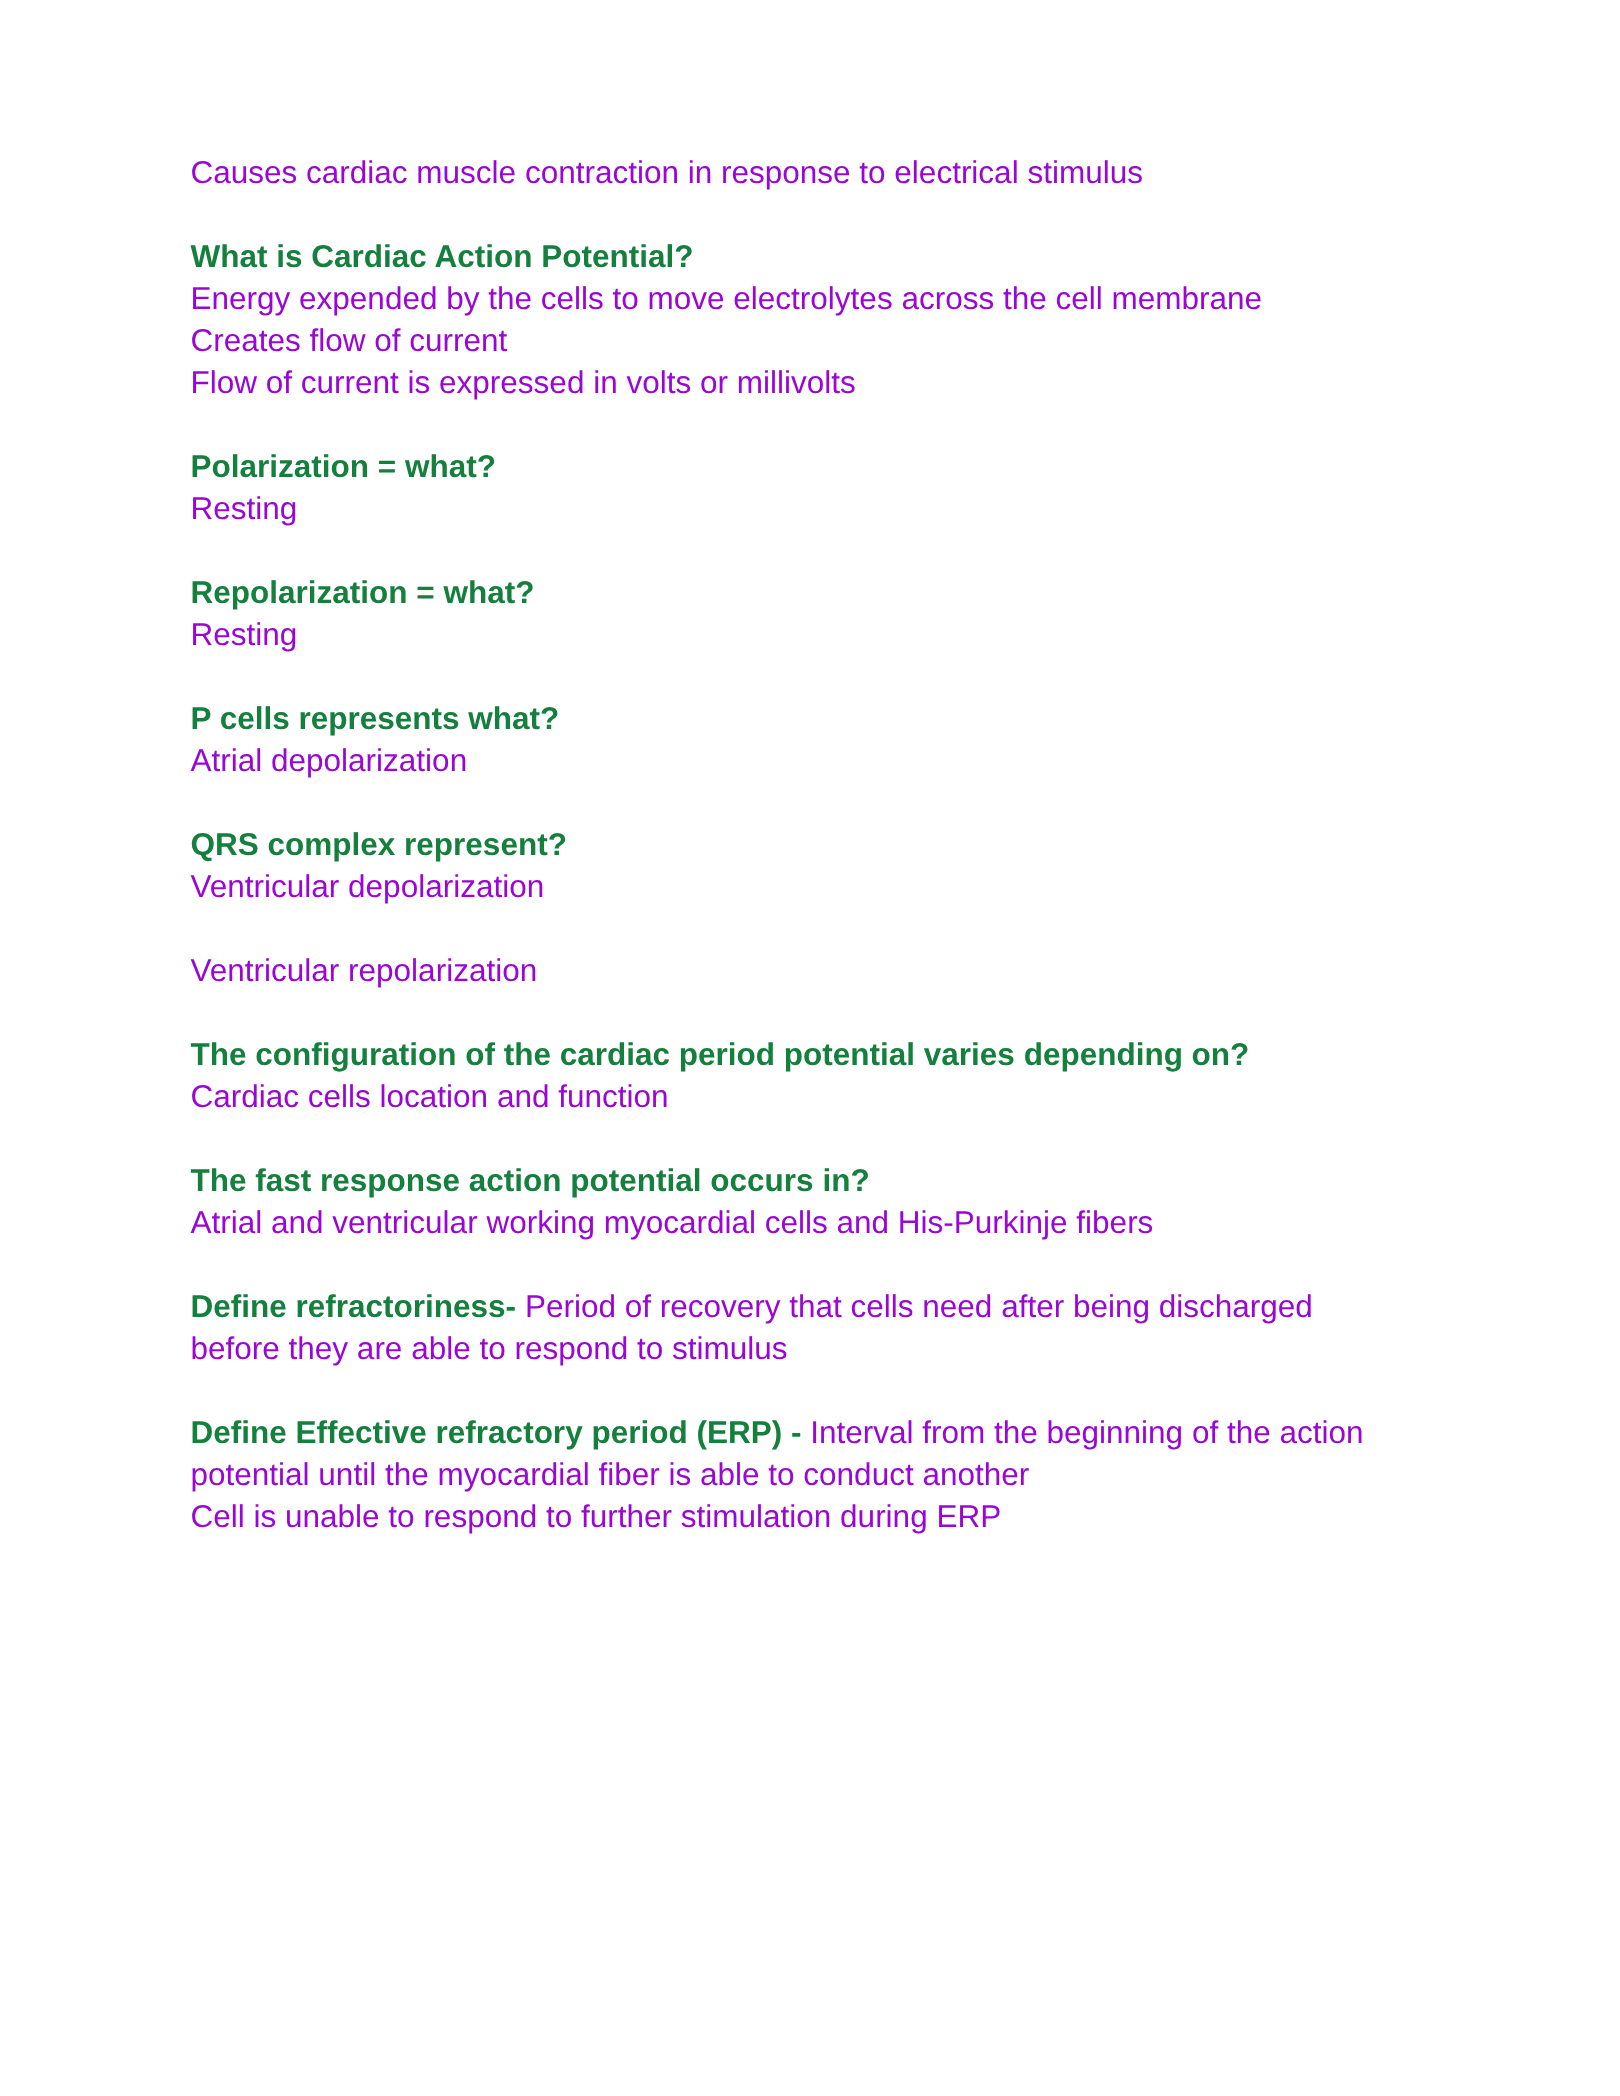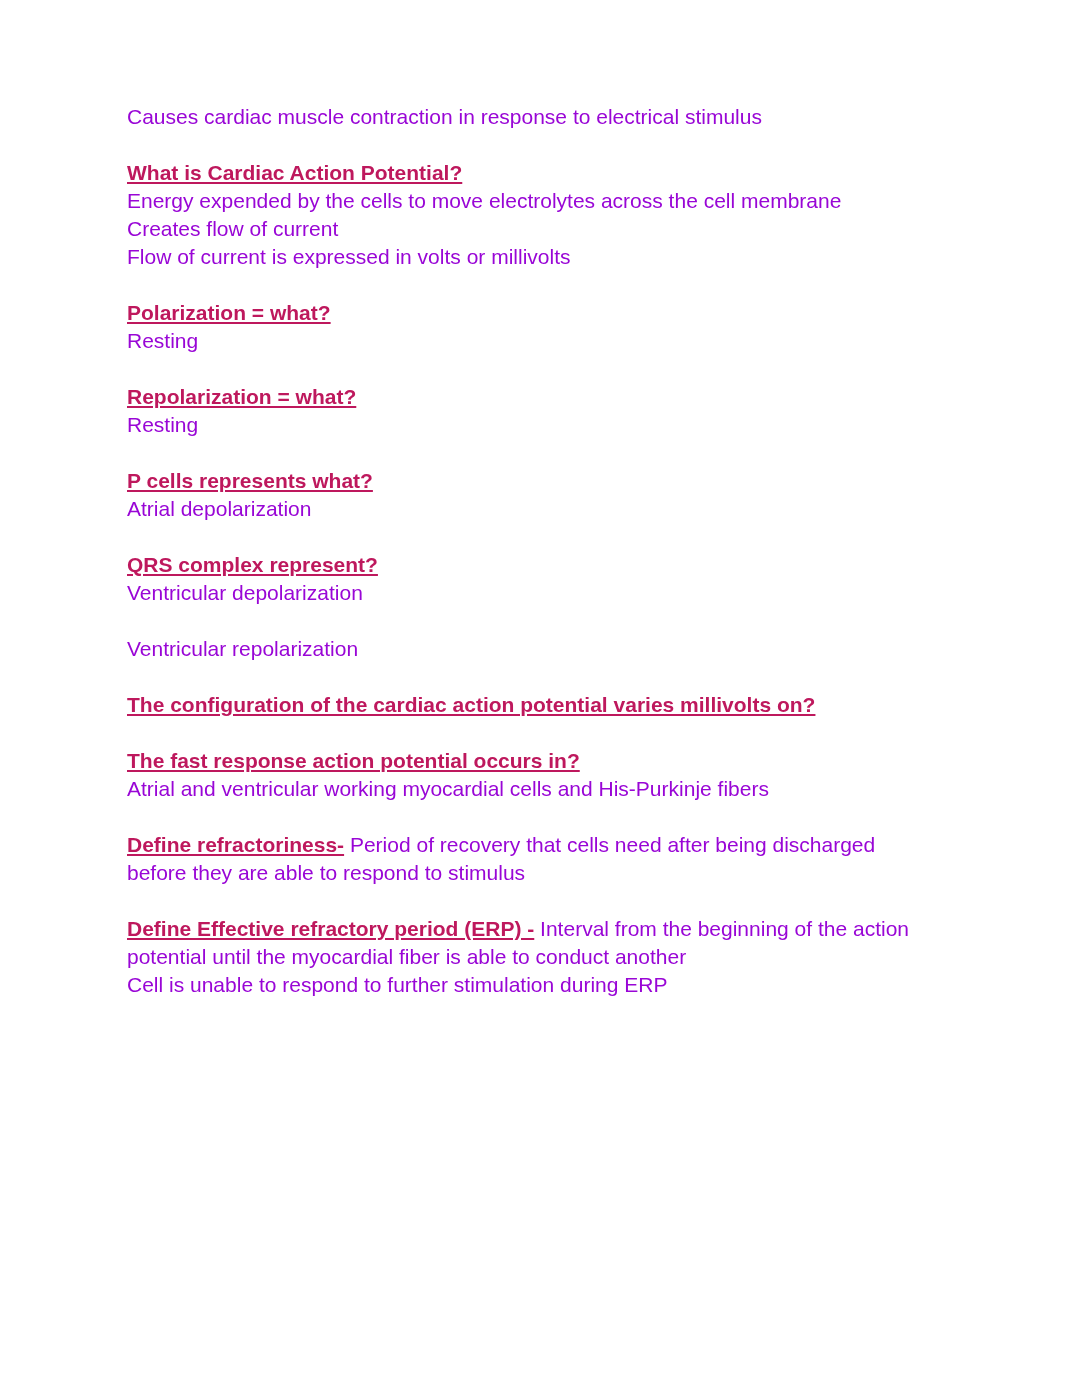--- a/index.html
+++ b/index.html
@@ -15,40 +15,38 @@
     overflow: hidden;
   }
   #doc-page {
     width: 1080px;
     height: 1397px;
     background: #ffffff;
     box-sizing: border-box;
   }
   #content {
     box-sizing: content-box;
-    padding-top: 79px;
+    padding-top: 102px;
     padding-left: 127px;
     width: 794px;
     font-size: 21px;
     line-height: 28px;
-    margin-top: 24px;
   }
   .block {
     margin: 0 0 28px 0;
   }
   .block:last-child {
     margin-bottom: 0;
   }
   .line {
     
   }
   .question {
     font-weight: bold;
-    color: #be185d;
-    text-decoration: underline;
+    color: #15803d;
   }
   .answer {
     color: #9906d6;
   }
 </style>
 </head>
 <body>
 
 <div id="doc-page">
   <div id="content">
@@ -74,21 +72,22 @@
         <div class="line answer">Atrial depolarization</div>
       </div>
       <div class="block">
         <div class="line question">QRS complex represent?</div>
         <div class="line answer">Ventricular depolarization</div>
       </div>
       <div class="block">
         <div class="line answer">Ventricular repolarization</div>
       </div>
       <div class="block">
-        <div class="line question">The configuration of the cardiac action potential varies millivolts on?</div>
+        <div class="line question">The configuration of the cardiac period potential varies depending on?</div>
+        <div class="line answer">Cardiac cells location and function</div>
       </div>
       <div class="block">
         <div class="line question">The fast response action potential occurs in?</div>
         <div class="line answer">Atrial and ventricular working myocardial cells and His-Purkinje fibers</div>
       </div>
       <div class="block">
         <div class="line"><span class="question">Define refractoriness-</span> <span class="answer">Period of recovery that cells need after being discharged before they are able to respond to stimulus</span></div>
       </div>
       <div class="block">
         <div class="line"><span class="question">Define Effective refractory period (ERP) -</span> <span class="answer">Interval from the beginning of the action potential until the myocardial fiber is able to conduct another</span></div>

